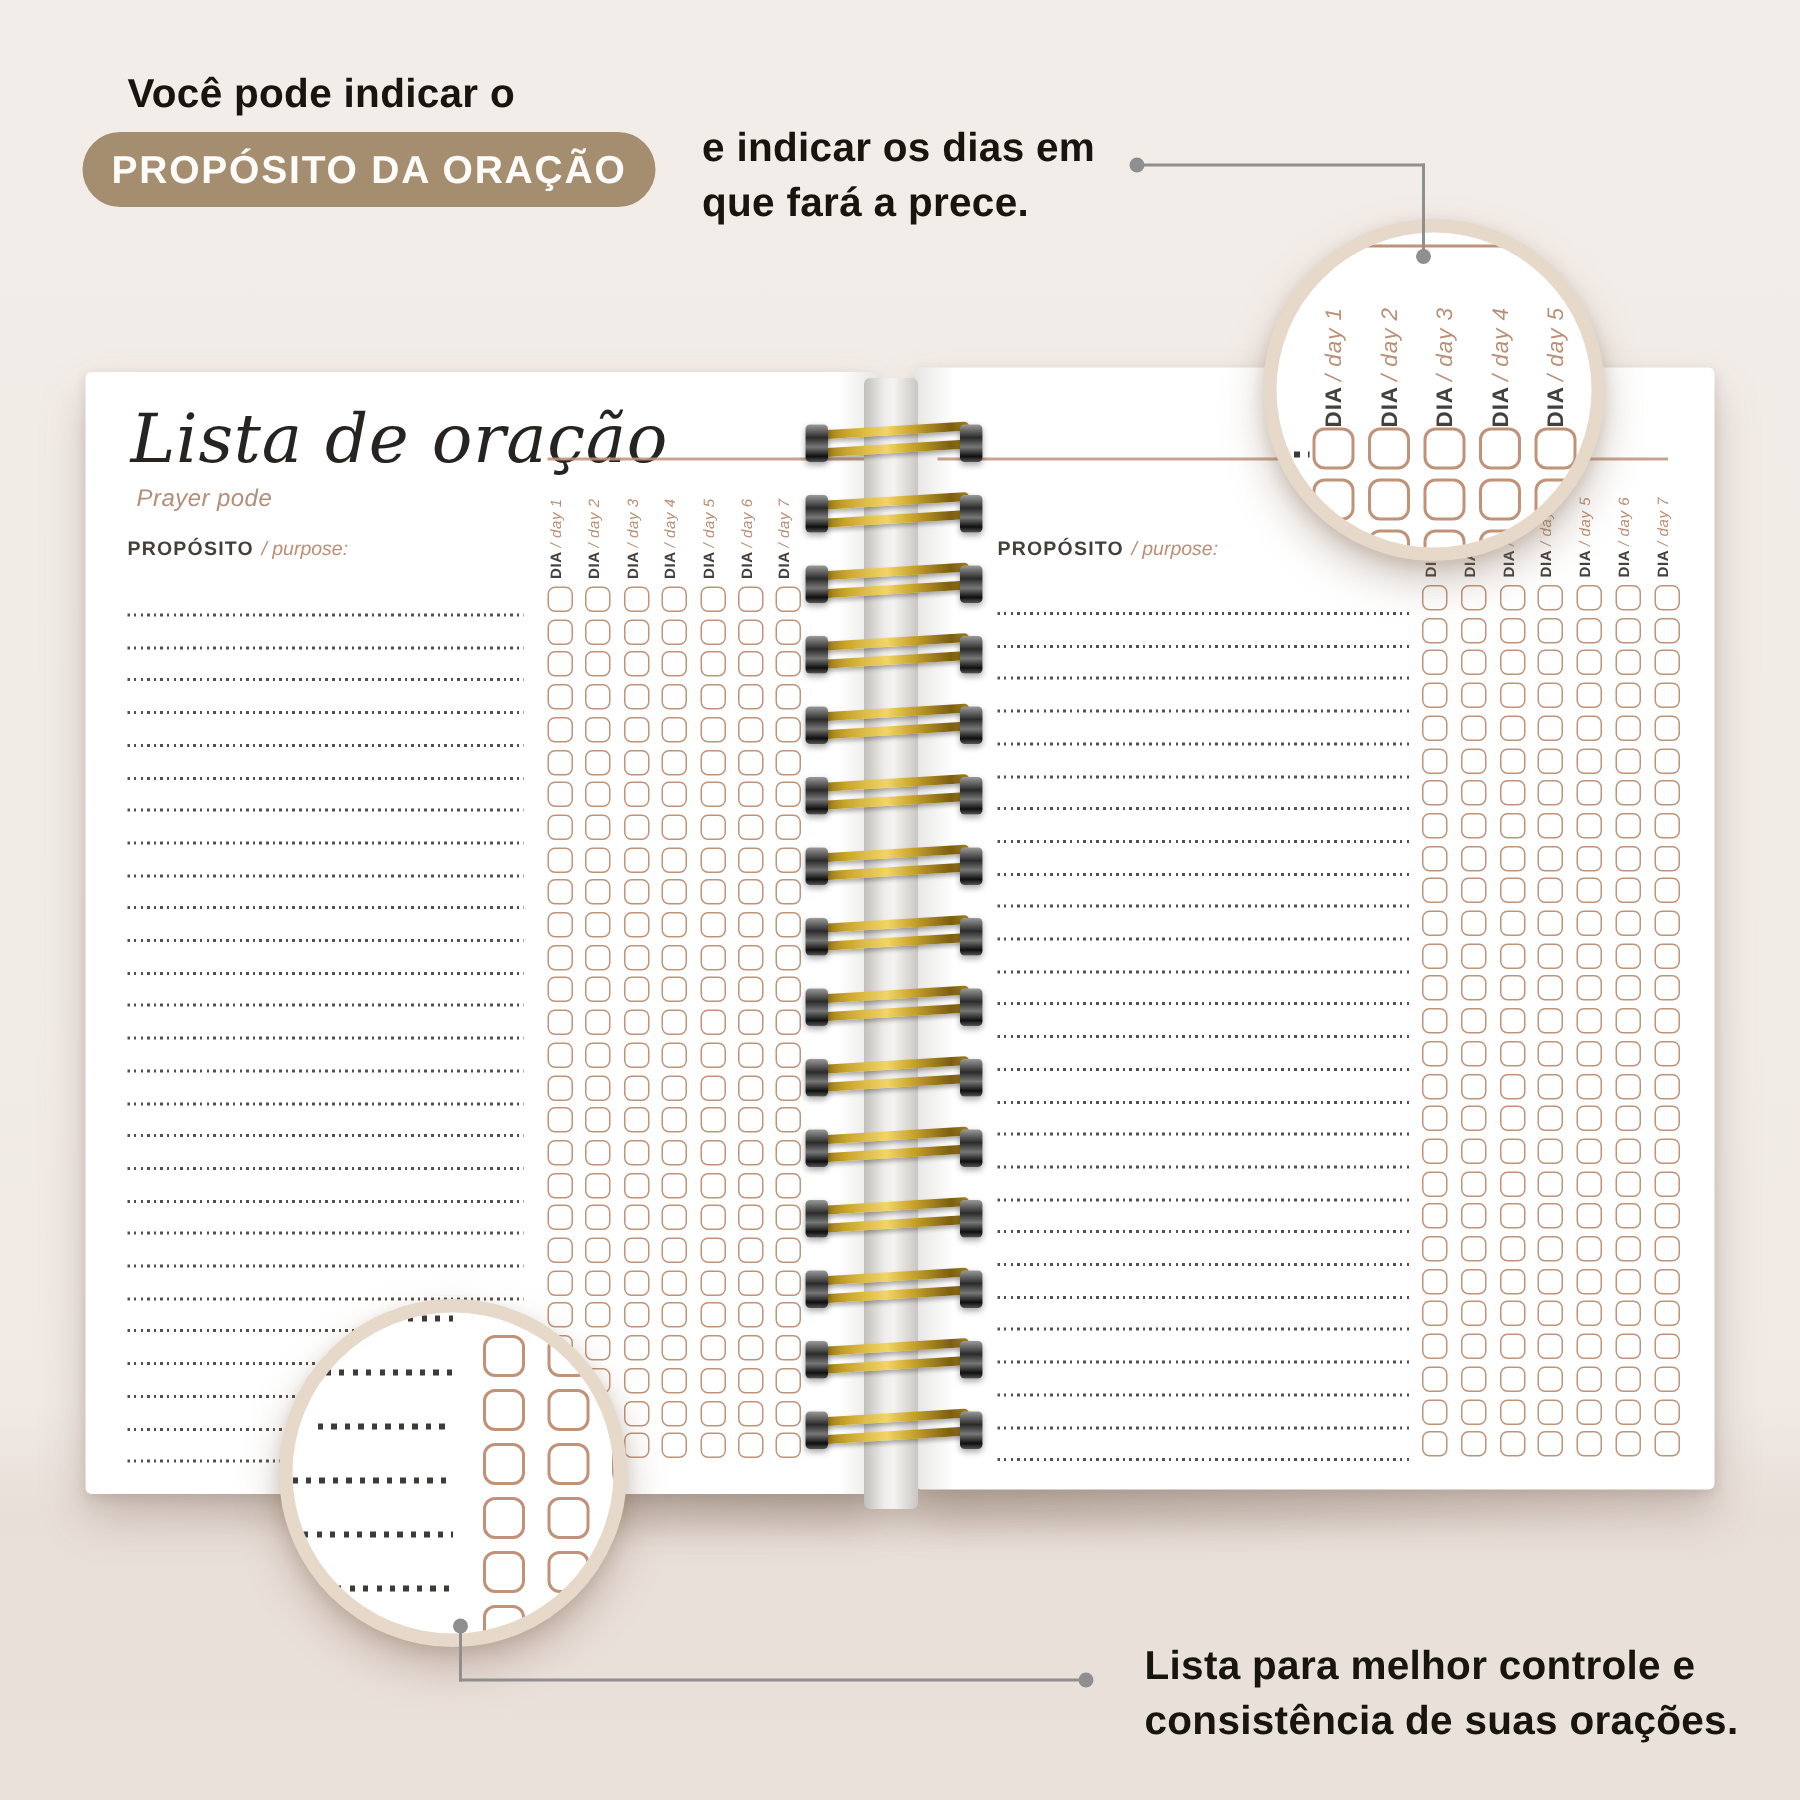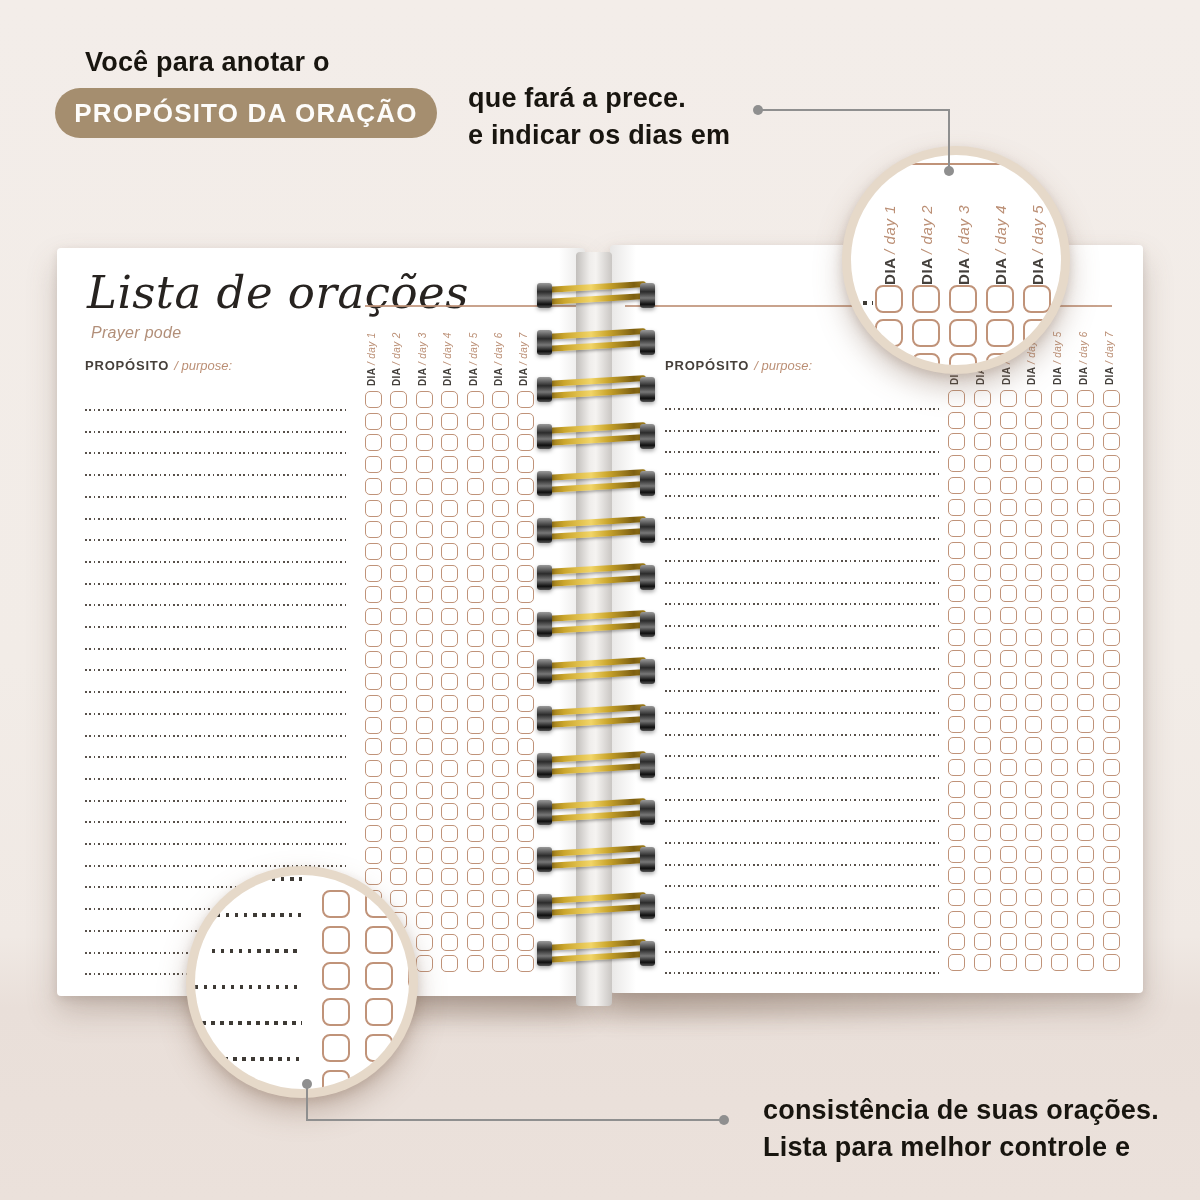--- a/index.html
+++ b/index.html
@@ -78,37 +78,37 @@
     background-image:repeating-linear-gradient(90deg,#3e3a35 0 3.5px,transparent 3.5px 9px)}
   .magline{position:absolute;height:2px;background:var(--accent)}
   .under-shadow{left:50px;right:50px;top:965px;height:64px;z-index:0;filter:blur(6px);
     background:radial-gradient(ellipse at center,rgba(118,93,74,.33),transparent 72%)}
 </style>
 </head>
 <body>
 
 <div class="abs under-shadow"></div>
 
-<div class="abs headline" style="left:85px;top:44px">Você para anotar o</div>
+<div class="abs headline" style="left:85px;top:44px">Você pode indicar o</div>
 <div class="abs badge">
   <span>PROPÓSITO DA ORAÇÃO</span>
 </div>
 
 <div class="abs headline" style="left:468px;top:80px">
+  <div>e indicar os dias em</div>
   <div>que fará a prece.</div>
-  <div>e indicar os dias em</div>
 </div>
 
 <div class="abs headline" style="left:763px;top:1092px">
+  <div>Lista para melhor controle e</div>
   <div>consistência de suas orações.</div>
-  <div>Lista para melhor controle e</div>
 </div>
 
 <div class="page left" id="page-left" style="left:57px;top:248px;width:528px;height:748px">
-  <div class="nb-title" style="left:30px;top:18px">Lista de orações</div>
+  <div class="nb-title" style="left:30px;top:18px">Lista de oração</div>
   <div class="nb-sub" style="left:34px;top:76px">Prayer pode</div>
   <div class="hline" style="left:308px;top:57px;width:220px"></div>
   <div class="purpose" style="left:28px;top:110px">
     <span class="plabel">PROPÓSITO</span><span class="phint">/ purpose:</span>
   </div>
 <div class="daylbl" style="left: 309px; top: 70px;">
       <span class="dia">DIA</span>
       <span class="hint">/ day 1</span>
     </div>
     <div class="daylbl" style="left: 334.4px; top: 70px;">

